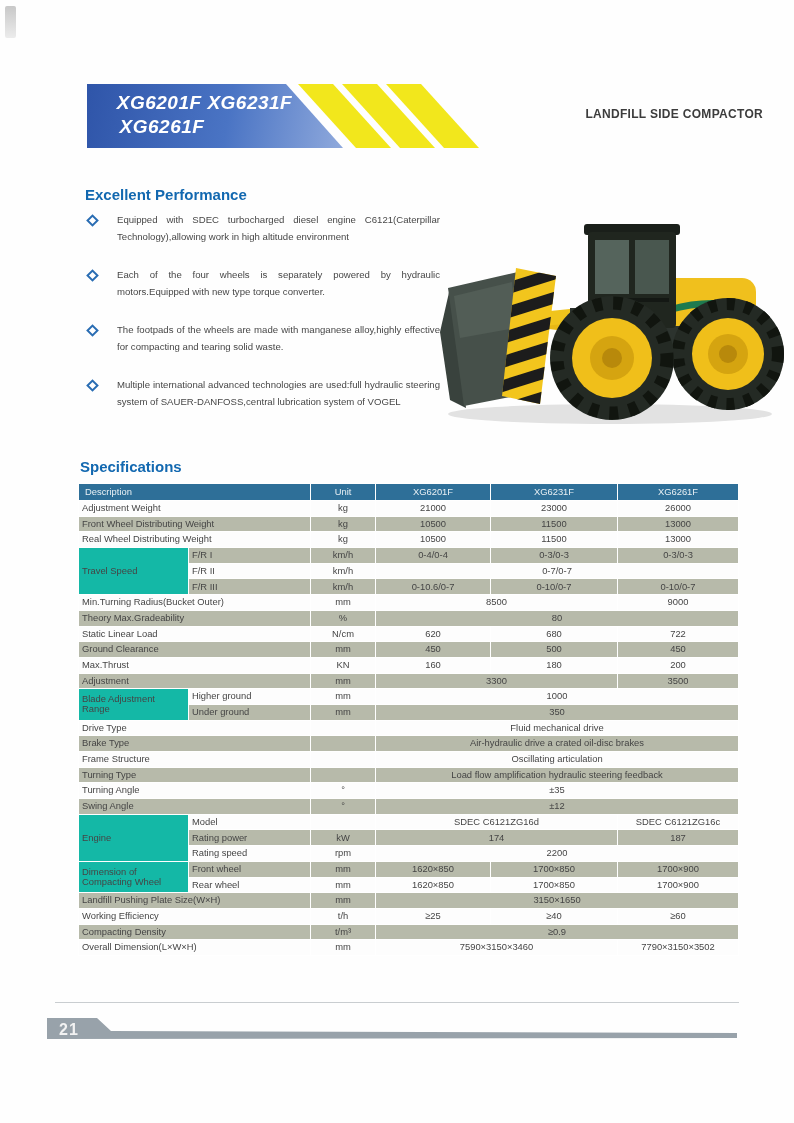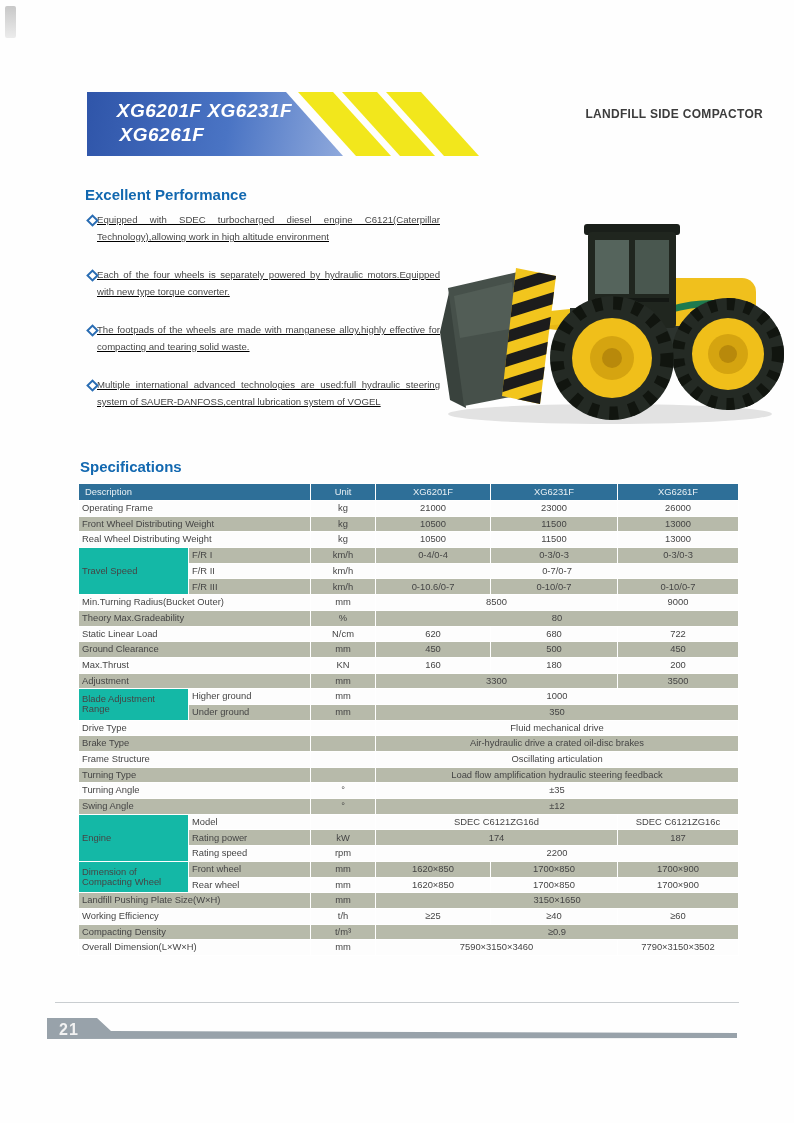--- a/index.html
+++ b/index.html
@@ -4,21 +4,21 @@
 <style>
   html,body{margin:0;padding:0;background:#ffffff;}
   .page{position:relative;width:794px;height:1123px;background:#fefefe;overflow:hidden;
         font-family:"Liberation Sans",sans-serif;}
 
   
   .scan-mark{position:absolute;left:5px;top:6px;width:11px;height:32px;border-radius:2px;
              background:linear-gradient(#c8c8c8,#ececec);}
 
   
-  .banner{position:absolute;left:87px;top:84px;width:400px;height:68px;margin-top:8px;}
+  .banner{position:absolute;left:87px;top:84px;width:400px;height:68px;}
   .banner-blue{position:absolute;left:0;top:0;width:256px;height:64px;
                background:linear-gradient(100deg,#2f55a9 0%,#4a74c4 55%,#8fa9dc 100%);
                clip-path:polygon(0 0,199px 0,256px 100%,0 100%);}
   .banner-models{position:absolute;left:0;top:0;width:235px;color:#ffffff;font-style:italic;
                  font-weight:bold;font-size:19px;line-height:24px;padding-top:7px;letter-spacing:.5px;}
   .models-l1{text-align:center;}
   .models-l2{width:150px;text-align:center;}
   .stripe{position:absolute;top:0;height:64px;width:93px;background:#f2e71c;
           clip-path:polygon(0 0,35px 0,93px 100%,58px 100%);}
   .s1{left:211px}.s2{left:255px}.s3{left:299px}
@@ -26,21 +26,21 @@
   .doc-title{position:absolute;left:460px;top:107px;width:303px;text-align:right;
              font-size:12px;font-weight:bold;color:#3c3c3c;letter-spacing:.3px;}
 
   
   .section-heading{position:absolute;font-size:15px;font-weight:bold;color:#1268b0;}
   .h-perf{left:85px;top:186px;}
   .h-spec{left:80px;top:458px;}
 
   
   .bullets{position:absolute;left:88px;top:211px;width:352px;}
-  .bullet{display:flex;gap:0;margin-bottom:21px;text-decoration:underline;}
+  .bullet{display:flex;gap:20px;margin-bottom:21px;}
   .diamond{flex:0 0 auto;width:5px;height:5px;border:2px solid #2a6db3;background:#fff;
            transform:rotate(45deg);margin-top:5px;}
   .bullet-text{font-size:9.6px;line-height:17px;color:#474747;text-align:justify;}
 
   
   .machine{position:absolute;left:420px;top:208px;width:368px;height:224px;}
 
   
   table.spec{position:absolute;left:78px;top:483px;width:660px;border-collapse:collapse;
              table-layout:fixed;}
@@ -173,21 +173,21 @@
         <tr>
           <th class="first" colspan="2">Description</th>
           <th>Unit</th>
           <th>XG6201F</th>
           <th>XG6231F</th>
           <th>XG6261F</th>
         </tr>
       </thead>
     <tbody>
         <tr class="lite">
-          <td class="lbl" colspan="2">Operating Frame</td>
+          <td class="lbl" colspan="2">Adjustment Weight</td>
           <td class="unit">kg</td>
           <td class="val">21000</td>
           <td class="val">23000</td>
           <td class="val">26000</td>
         </tr>
         <tr class="shade">
           <td class="lbl" colspan="2">Front Wheel Distributing Weight</td>
           <td class="unit">kg</td>
           <td class="val">10500</td>
           <td class="val">11500</td>

